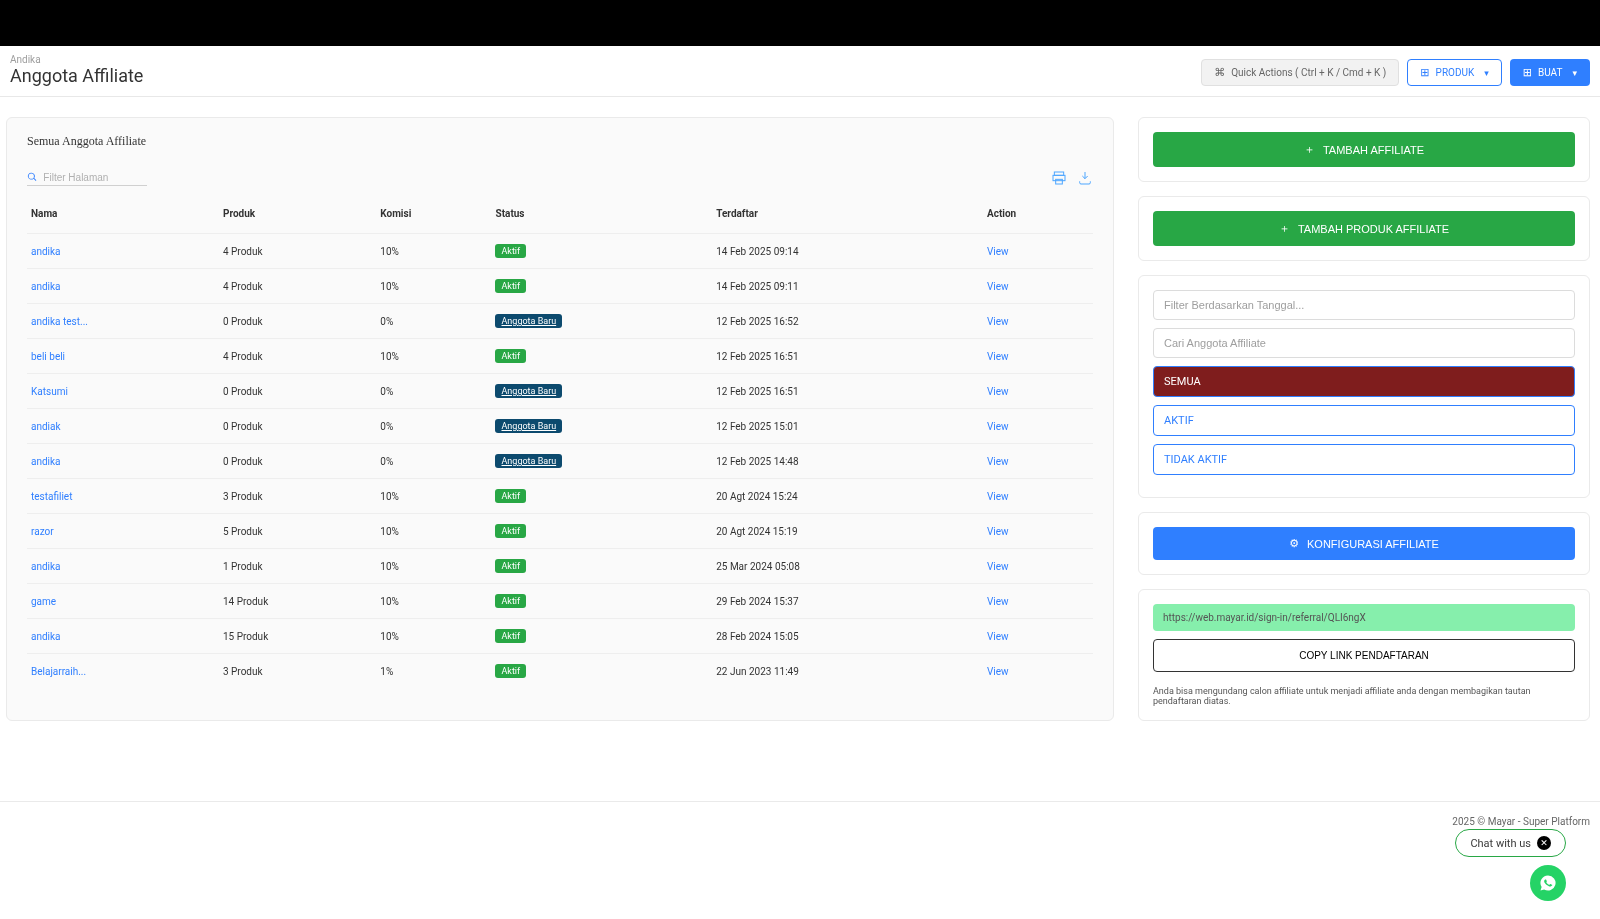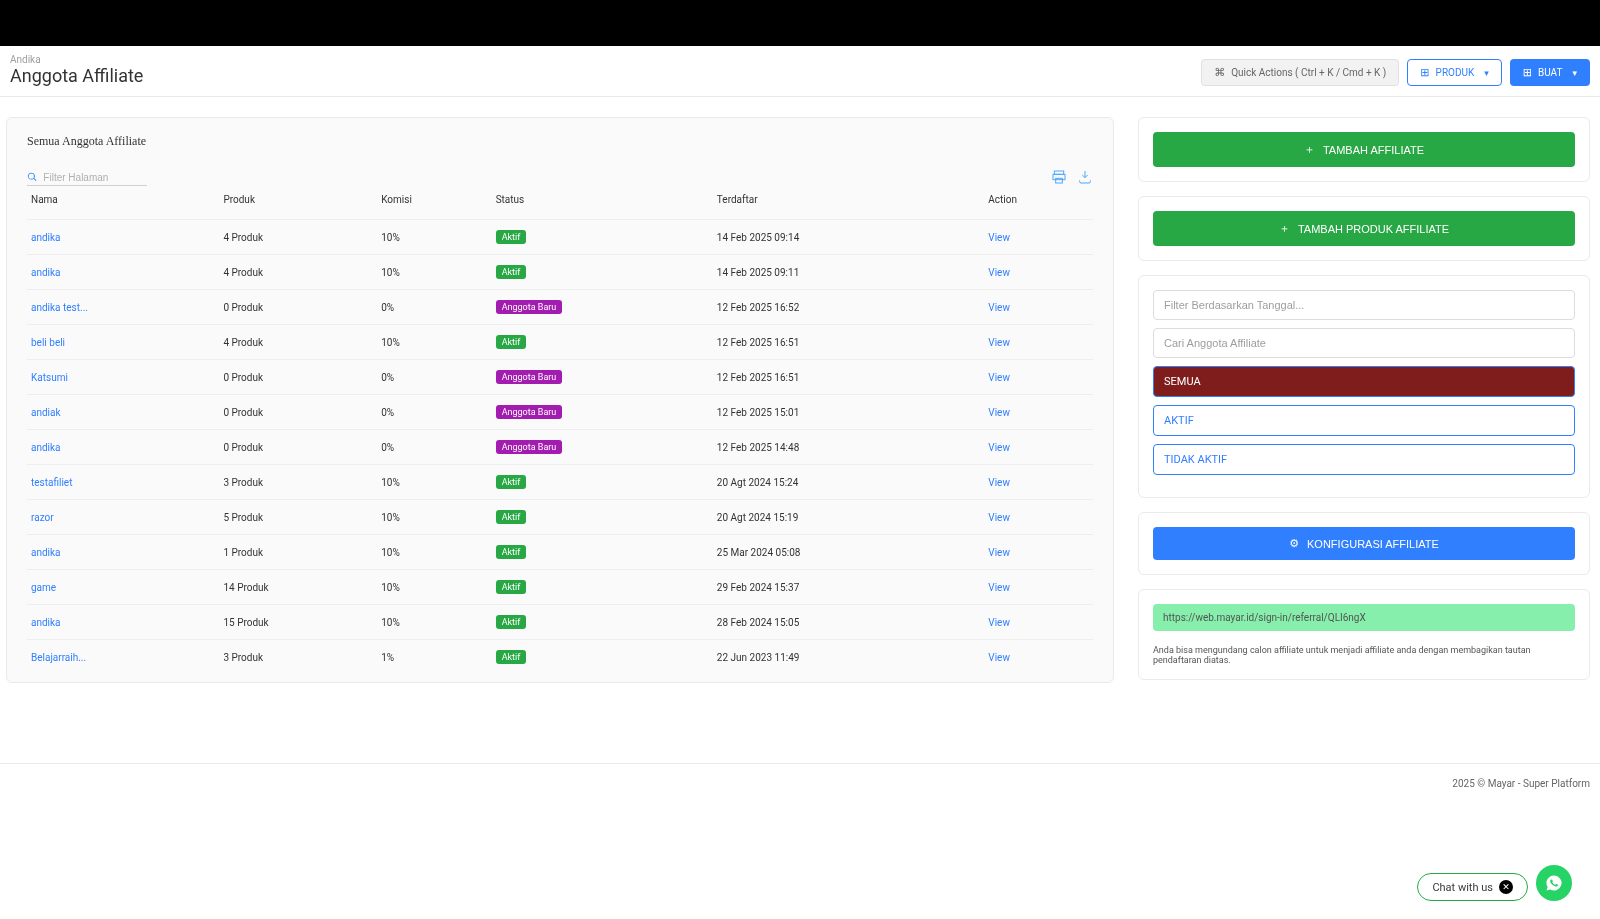--- a/index.html
+++ b/index.html
@@ -12,52 +12,52 @@
 .btn { display: inline-flex; align-items: center; gap: 6px; padding: 6px 12px; border-radius: 4px; font-size: 10px; cursor: pointer; border: 1px solid transparent; }
 .btn-quick { background: #f2f2f2; color: #666; border-color: #e0e0e0; }
 .btn-outline-blue { background: #fff; border: 1px solid #2f7fff; color: #2f7fff; }
 .btn-blue { background: #2f7fff; color: #fff; }
 .btn .icon { font-size: 11px; }
 .btn .chev { margin-left: 4px; font-size: 9px; }
 
 .layout { display: flex; gap: 24px; padding: 20px 10px 20px 6px; }
 .main-panel { flex: 1; border: 1px solid #eaeaea; border-radius: 6px; background: #fafafa; padding: 16px 20px 8px 20px; }
 .panel-title { font-size: 12px; color: #333; margin-bottom: 20px; font-family: Liberation Serif, serif; }
-.search-row { display: flex; justify-content: space-between; align-items: flex-start; margin-bottom: 0; gap: 48px; }
+.search-row { display: flex; justify-content: space-between; align-items: center; margin-bottom: 14px; gap: 48px; }
 .search-wrap { display: flex; align-items: center; gap: 6px; border-bottom: 1px solid #d0d0d0; padding: 2px 0; width: 120px; }
 .search-wrap svg { width: 12px; height: 12px; fill: #2f7fff; }
 .search-wrap input { border: none; outline: none; background: transparent; font-size: 10px; color: #333; width: 100%; }
 .search-wrap input::placeholder { color: #b0b0b0; }
 .table-actions { display: flex; gap: 10px; }
 .table-actions svg { width: 16px; height: 16px; stroke: #4da6ff; fill: none; stroke-width: 1.5; cursor: pointer; }
 
 table { width: 100%; border-collapse: collapse; }
-thead th { text-align: left; font-weight: 400; font-size: 10px; color: #333; padding: 8px 4px 14px 4px; }
+thead th { text-align: left; font-weight: 700; font-size: 10px; color: #333; padding: 8px 4px 14px 4px; }
 tbody td { font-size: 10px; padding: 10px 4px; border-top: 1px solid #eee; color: #333; }
 tbody td a, .link { color: #2f7fff; text-decoration: none; cursor: pointer; }
 .badge { display: inline-block; padding: 2px 6px; border-radius: 3px; font-size: 9px; color: #fff; }
 .badge-green { background: #28a745; }
-.badge-blue { background: #a21caf; }
+.badge-blue { background: #0c4a6e; text-decoration: underline; }
 
 .side { width: 452px; display: flex; flex-direction: column; gap: 14px; }
 .card { border: 1px solid #eaeaea; border-radius: 6px; background: #fff; padding: 14px; }
 .btn-big { width: 100%; padding: 10px; border-radius: 4px; display: flex; align-items: center; justify-content: center; gap: 8px; font-size: 11px; font-weight: 500; cursor: pointer; border: none; }
 .btn-green { background: #28a745; color: #fff; }
 .btn-full-blue { background: #2f7fff; color: #fff; }
 .input-text { width: 100%; border: 1px solid #dcdcdc; border-radius: 4px; padding: 8px 10px; font-size: 11px; outline: none; margin-bottom: 8px; }
 .input-text::placeholder { color: #9e9e9e; }
 .filter-opt { width: 100%; border: 1px solid #2f7fff; border-radius: 4px; padding: 8px 10px; font-size: 11px; color: #2f7fff; margin-bottom: 8px; cursor: pointer; }
 .filter-opt.active { background: #7f1d1d; color: #fff; }
 .link-box { background: #86efac; border-radius: 4px; padding: 8px 10px; font-size: 10px; color: #555; margin-bottom: 8px; word-break: break-all; }
 .copy-btn { width: 100%; border: 1px solid #333; background: #fff; border-radius: 4px; padding: 10px; font-size: 10px; cursor: pointer; }
 .invite-text { font-size: 9px; color: #555; margin-top: 14px; }
 
 .footer { border-top: 1px solid #eaeaea; padding: 14px 10px; font-size: 10px; color: #666; margin-top: 60px; text-align: right; }
 
-.chat-widget { position: fixed; right: 28px; bottom: 18px; display: flex; flex-direction: row; align-items: flex-end; gap: 8px; }
+.chat-widget { position: fixed; right: 34px; bottom: 18px; display: flex; flex-direction: column; align-items: flex-end; gap: 8px; }
 .chat-bubble { background: #fff; border: 1px solid #28a745; border-radius: 16px; padding: 6px 14px; font-size: 11px; display: flex; align-items: center; gap: 6px; }
 .chat-bubble .close { width: 14px; height: 14px; border-radius: 50%; background: #000; color: #fff; display: flex; align-items: center; justify-content: center; font-size: 9px; cursor: pointer; }
 .wa-btn { width: 36px; height: 36px; border-radius: 50%; background: #25d366; display: flex; align-items: center; justify-content: center; cursor: pointer; }
 .wa-btn svg { width: 18px; height: 18px; fill: #fff; }
 </style>
 </head>
 <body>
 
 <div class="top-black"></div>
 
@@ -246,20 +246,21 @@
       <div class="filter-opt">TIDAK AKTIF</div>
     </div>
     <div class="card">
       <button class="btn-big btn-full-blue">
         <span>⚙</span>
         <span>KONFIGURASI AFFILIATE</span>
       </button>
     </div>
     <div class="card">
       <div class="link-box">https://web.mayar.id/sign-in/referral/QLI6ngX</div>
+      <button class="copy-btn">COPY LINK PENDAFTARAN</button>
       <div class="invite-text">Anda bisa mengundang calon affiliate untuk menjadi affiliate anda dengan membagikan tautan pendaftaran diatas.</div>
     </div>
   </div>
 </div>
 
 <div class="footer">
   <span>2025 © Mayar - Super Platform</span>
 </div>
 
 <div class="chat-widget">

